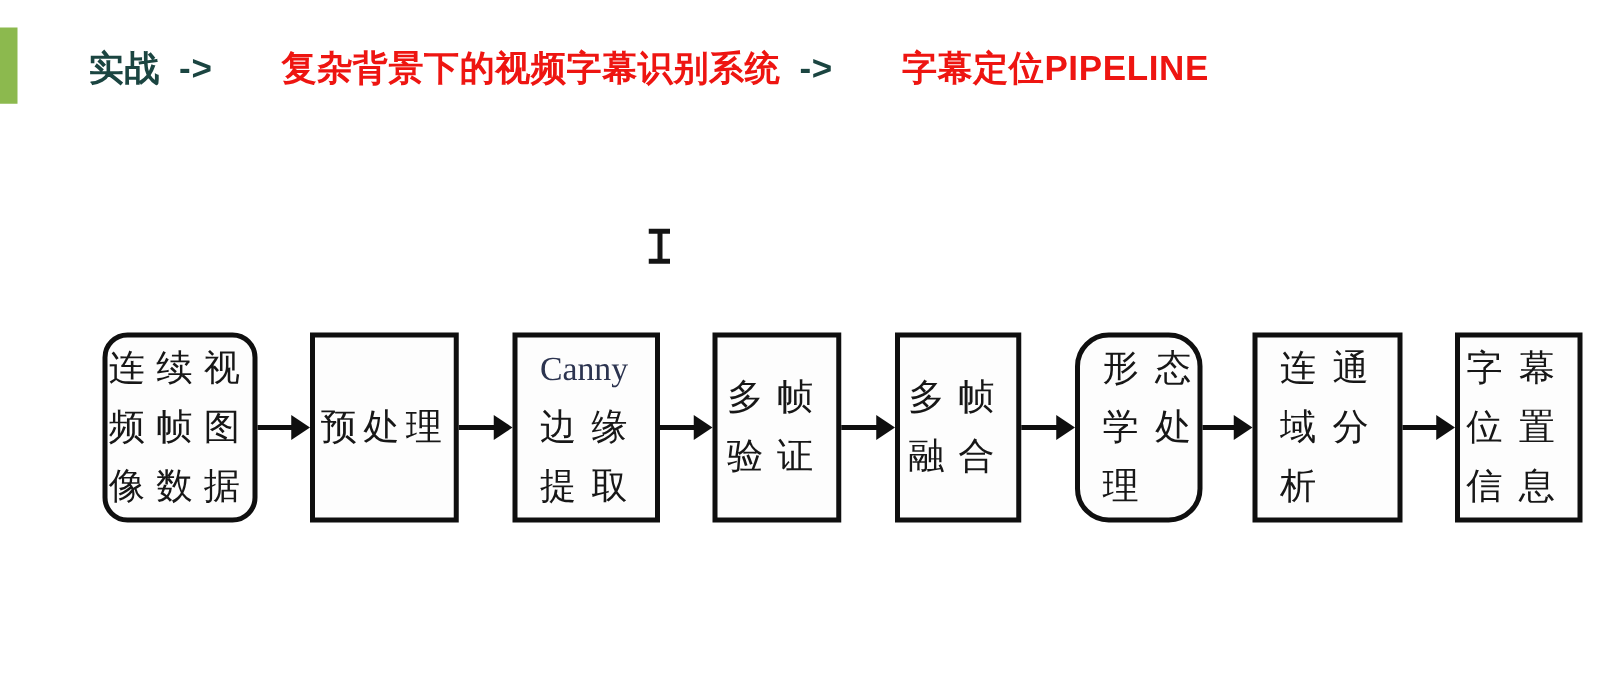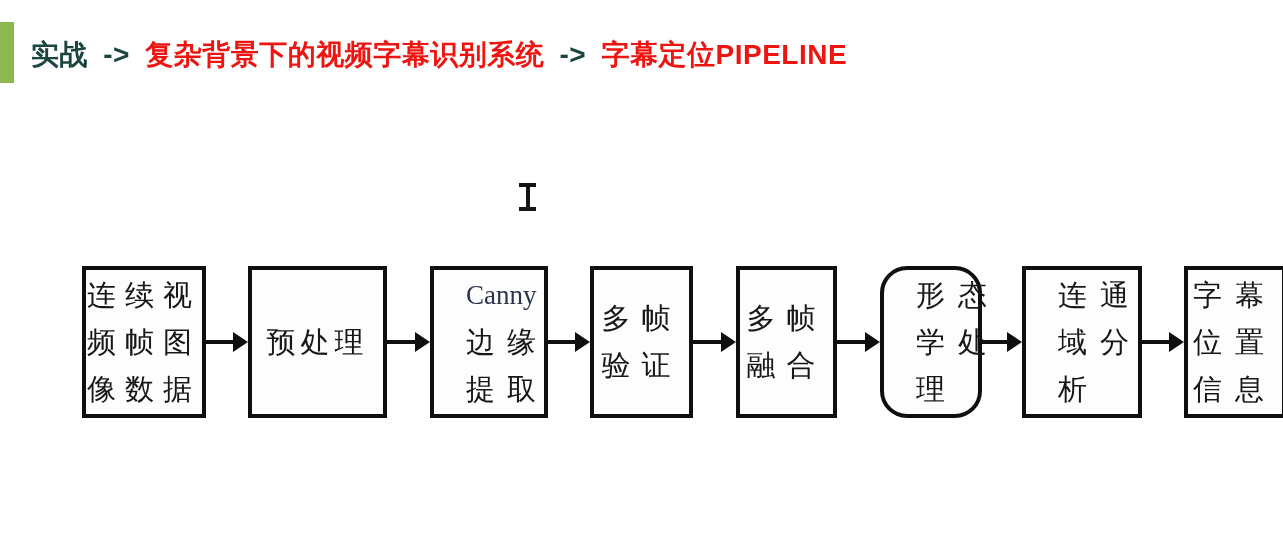--- a/index.html
+++ b/index.html
@@ -27,21 +27,21 @@
   }
   .title {
     position: absolute;
     left: 31px;
     top: 36px;
     font-size: 28px;
     font-weight: bold;
     white-space: nowrap;
     letter-spacing: 0.5px;
   }
-  .title span { vertical-align: baseline; }
+  .title span { vertical-align: baseline; margin-left: 40px; }
   .title .sep { margin: 0 7px; }
 
   
   .ibeam {
     position: absolute;
     left: 519px;
     top: 183px;
     width: 17px;
     height: 28px;
   }
@@ -81,25 +81,25 @@
     display: flex;
     flex-direction: column;
     justify-content: center;
     align-items: center;
     font-family: "Liberation Serif", serif;
     font-size: 29px;
     color: #171717;
     line-height: 47px;
     flex: none;
   }
-  .fbox.align-left { align-items: flex-start; padding-left: 32px; }
+  .fbox.align-left { align-items: flex-start; padding-left: 18px; }
   .fbox .ln { white-space: nowrap; }
 
-  .b1 { width: 124px; }  .b1 .ln { letter-spacing: 9px;  }
-  .b2 { width: 139px; }  .b2 .ln { letter-spacing: 5px;  }
+  .b1 { width: 124px; border-radius: 20px; }  .b1 .ln { letter-spacing: 9px;  }
+  .b2 { width: 119px; }  .b2 .ln { letter-spacing: 5px;  }
   .b3 { width: 118px; }  .b3 .ln-cjk { letter-spacing: 12px; }
   .b3 .ln-latin { font-size: 27px; color: #2C3450; letter-spacing: 0; }
   .b4 { width: 103px; }  .b4 .ln { letter-spacing: 11px; }
   .b5 { width: 101px; }  .b5 .ln { letter-spacing: 11px; }
   .b6 { width: 102px; border-radius: 27px; }  .b6 .ln { letter-spacing: 13px; }
   .b7 { width: 120px; }  .b7 .ln { letter-spacing: 13px; }
   .b8 { width: 102px; }  .b8 .ln { letter-spacing: 13px; }
 
   .conn {
     position: relative;

